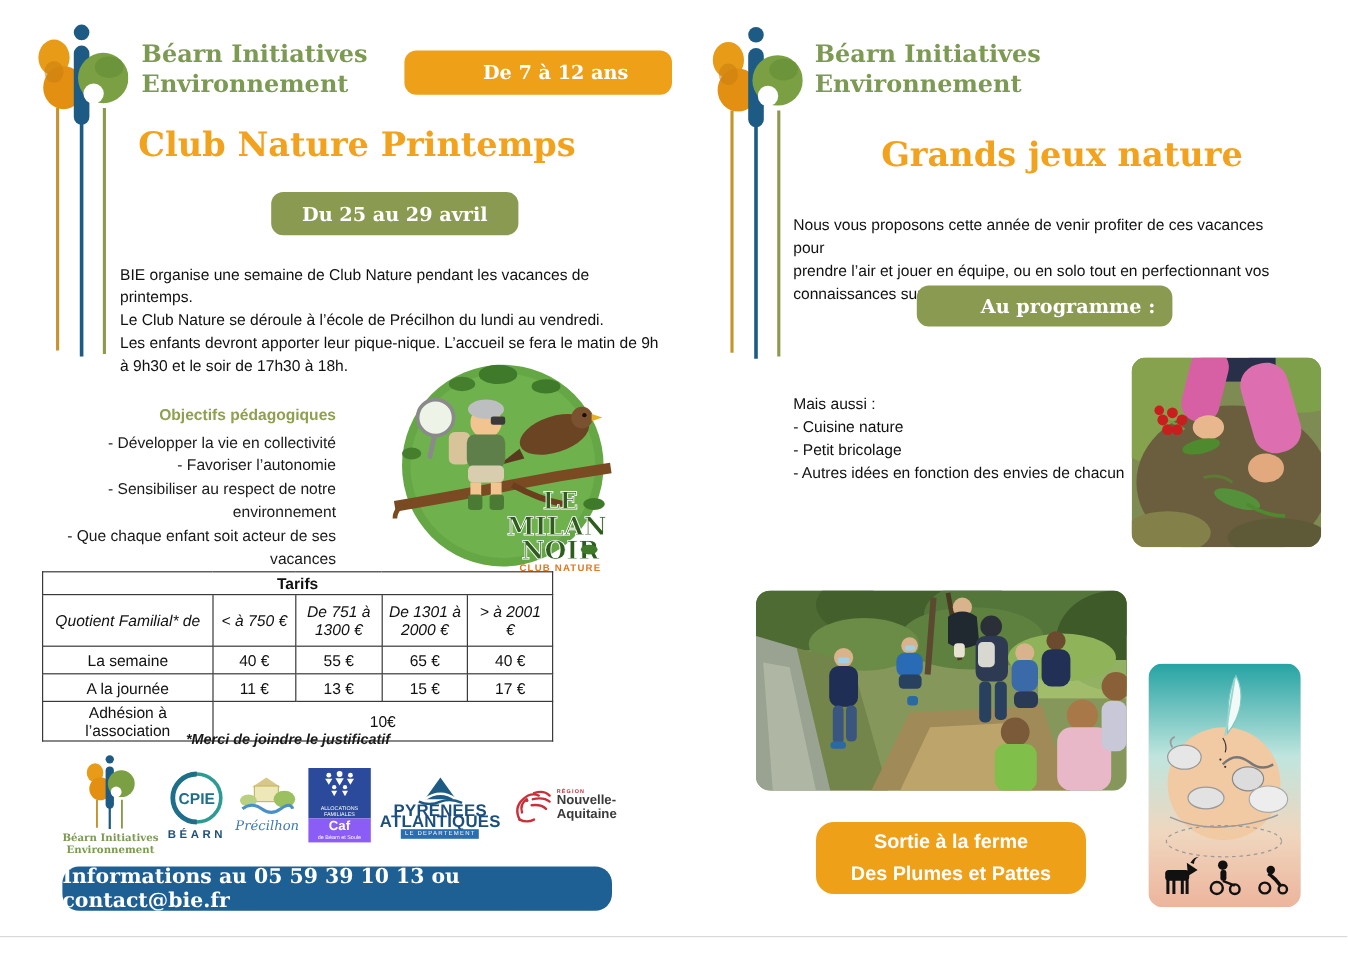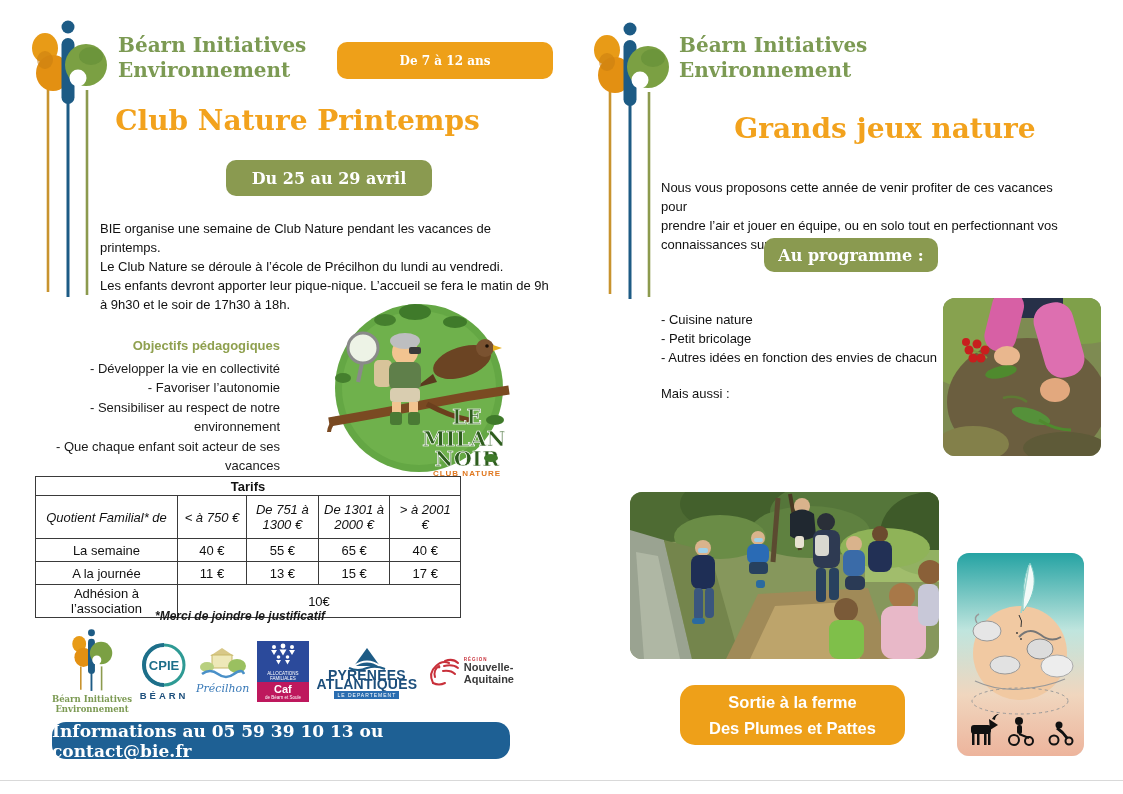--- a/index.html
+++ b/index.html
@@ -28,21 +28,21 @@
   .footnote{font-size:12px;font-weight:bold;font-style:italic;text-align:center;}
 
   .partners{display:flex;align-items:center;justify-content:space-between;width:462px;}
   .pcol{display:flex;flex-direction:column;align-items:center;}
   .bie-mini-label{font-size:8.5px;font-weight:bold;color:#7C9A53;text-align:center;line-height:10px;margin-top:2px;font-family:"DejaVu Serif",serif;}
   .cpie-label{font-size:9.5px;font-weight:bold;color:#1D4F7C;letter-spacing:3px;margin-top:2px;}
   .precilhon-label{font-family:"DejaVu Serif",serif;font-style:italic;font-size:11px;color:#3A7AB8;margin-top:1px;}
   .caf{width:52px;text-align:center;}
   .caf-top{background:#2B4A9B;padding:2px 0 1px;}
   .caf-top .caf-txt{color:#fff;font-size:4.5px;line-height:5px;}
-  .caf-bot{background:#be185d;color:#fff;padding:1px 0 2px;}
+  .caf-bot{background:#8b5cf6;color:#fff;padding:1px 0 2px;}
   .caf-bot .caf-name{font-weight:bold;font-size:11px;line-height:12px;}
   .caf-bot .caf-sub{font-size:4.5px;line-height:5px;}
   .pa-label{font-size:14px;font-weight:bold;color:#1D4F7C;line-height:9.5px;text-align:center;letter-spacing:0.2px;}
   .pa-sub{background:#2A6DB0;color:#fff;font-size:5px;letter-spacing:1px;padding:1px 3px;margin-top:1px;}
   .na{display:flex;align-items:center;gap:3px;}
   .na-region{font-size:4.5px;font-weight:bold;color:#C8303A;letter-spacing:1px;}
   .na-label{font-size:11px;font-weight:bold;color:#3A3A3A;line-height:11.5px;}
 
   .banner{background:#1E6094;border-radius:14px;display:flex;align-items:center;justify-content:center;
           color:#fff;font-family:"DejaVu Serif",serif;font-weight:bold;font-size:17px;}
@@ -71,21 +71,21 @@
       <circle cx="55" cy="47" r="21" fill="#7BA043"></circle>
       <ellipse cx="60" cy="38" rx="12" ry="9" fill="#5E8A33" opacity="0.5"></ellipse>
       <circle cx="47" cy="60" r="8.5" fill="#ffffff"></circle>
     </svg>
 
     <div class="abs brand-title" style="left:118px;top:33px;">
       <div>Béarn Initiatives</div>
       <div>Environnement</div>
     </div>
 
-    <div class="abs badge orange" style="left:337px;top:42px;width:216px;height:37px;font-size:12px;">De 7 à 12 ans</div>
+    <div class="abs badge orange" style="left:337px;top:42px;width:194px;height:37px;font-size:16px;padding-left:29px;">De 7 à 12 ans</div>
 
     <div class="abs page-title" style="left:45px;top:104px;width:505px;">Club Nature Printemps</div>
 
     <div class="abs badge green" style="left:226px;top:160px;width:206px;height:36px;font-size:16px;">Du 25 au 29 avril</div>
 
     <div class="abs body-text pre" style="left:100px;top:219px;width:452px;">BIE organise une semaine de Club Nature pendant les vacances de printemps.
 Le Club Nature se déroule à l’école de Précilhon du lundi au vendredi.
 Les enfants devront apporter leur pique-nique. L’accueil se fera le matin de 9h
 à 9h30 et le soir de 17h30 à 18h.</div>
 
@@ -285,27 +285,27 @@
       <div>Béarn Initiatives</div>
       <div>Environnement</div>
     </div>
 
     <div class="abs page-title" style="left:660px;top:112px;width:450px;">Grands jeux nature</div>
 
     <div class="abs body-text pre" style="left:661px;top:178px;width:410px;">Nous vous proposons cette année de venir profiter de ces vacances pour
 prendre l’air et jouer en équipe, ou en solo tout en perfectionnant vos
 connaissances sur la nature !</div>
 
-    <div class="abs badge green" style="left:764px;top:238px;width:174px;height:34px;font-size:16px;">Au programme :</div>
+    <div class="abs badge green" style="left:764px;top:238px;width:174px;height:34px;font-size:16px;padding-left:39px;">Au programme :</div>
 
     <div class="abs" style="left:661px;top:310px;width:292px;">
+      <div class="body-text" style="margin-top:17px;">Mais aussi :</div>
       <div class="body-text pre">- Cuisine nature
 - Petit bricolage
 - Autres idées en fonction des envies de chacun</div>
-      <div class="body-text" style="margin-top:17px;">Mais aussi :</div>
     </div>
 
     <div class="abs photo" style="left:943px;top:298px;width:158px;height:158px;">
       <svg width="158" height="158" viewBox="0 0 158 158">
         <rect width="158" height="158" fill="#7E8B52"></rect>
         <ellipse cx="18" cy="36" rx="44" ry="52" fill="#87A24F"></ellipse>
         <ellipse cx="140" cy="16" rx="50" ry="30" fill="#7FA04A"></ellipse>
         <rect x="58" y="0" width="62" height="20" fill="#273048"></rect>
         <ellipse cx="84" cy="104" rx="80" ry="64" fill="#6B5E3F"></ellipse>
         <ellipse cx="30" cy="146" rx="36" ry="18" fill="#83804A"></ellipse>

